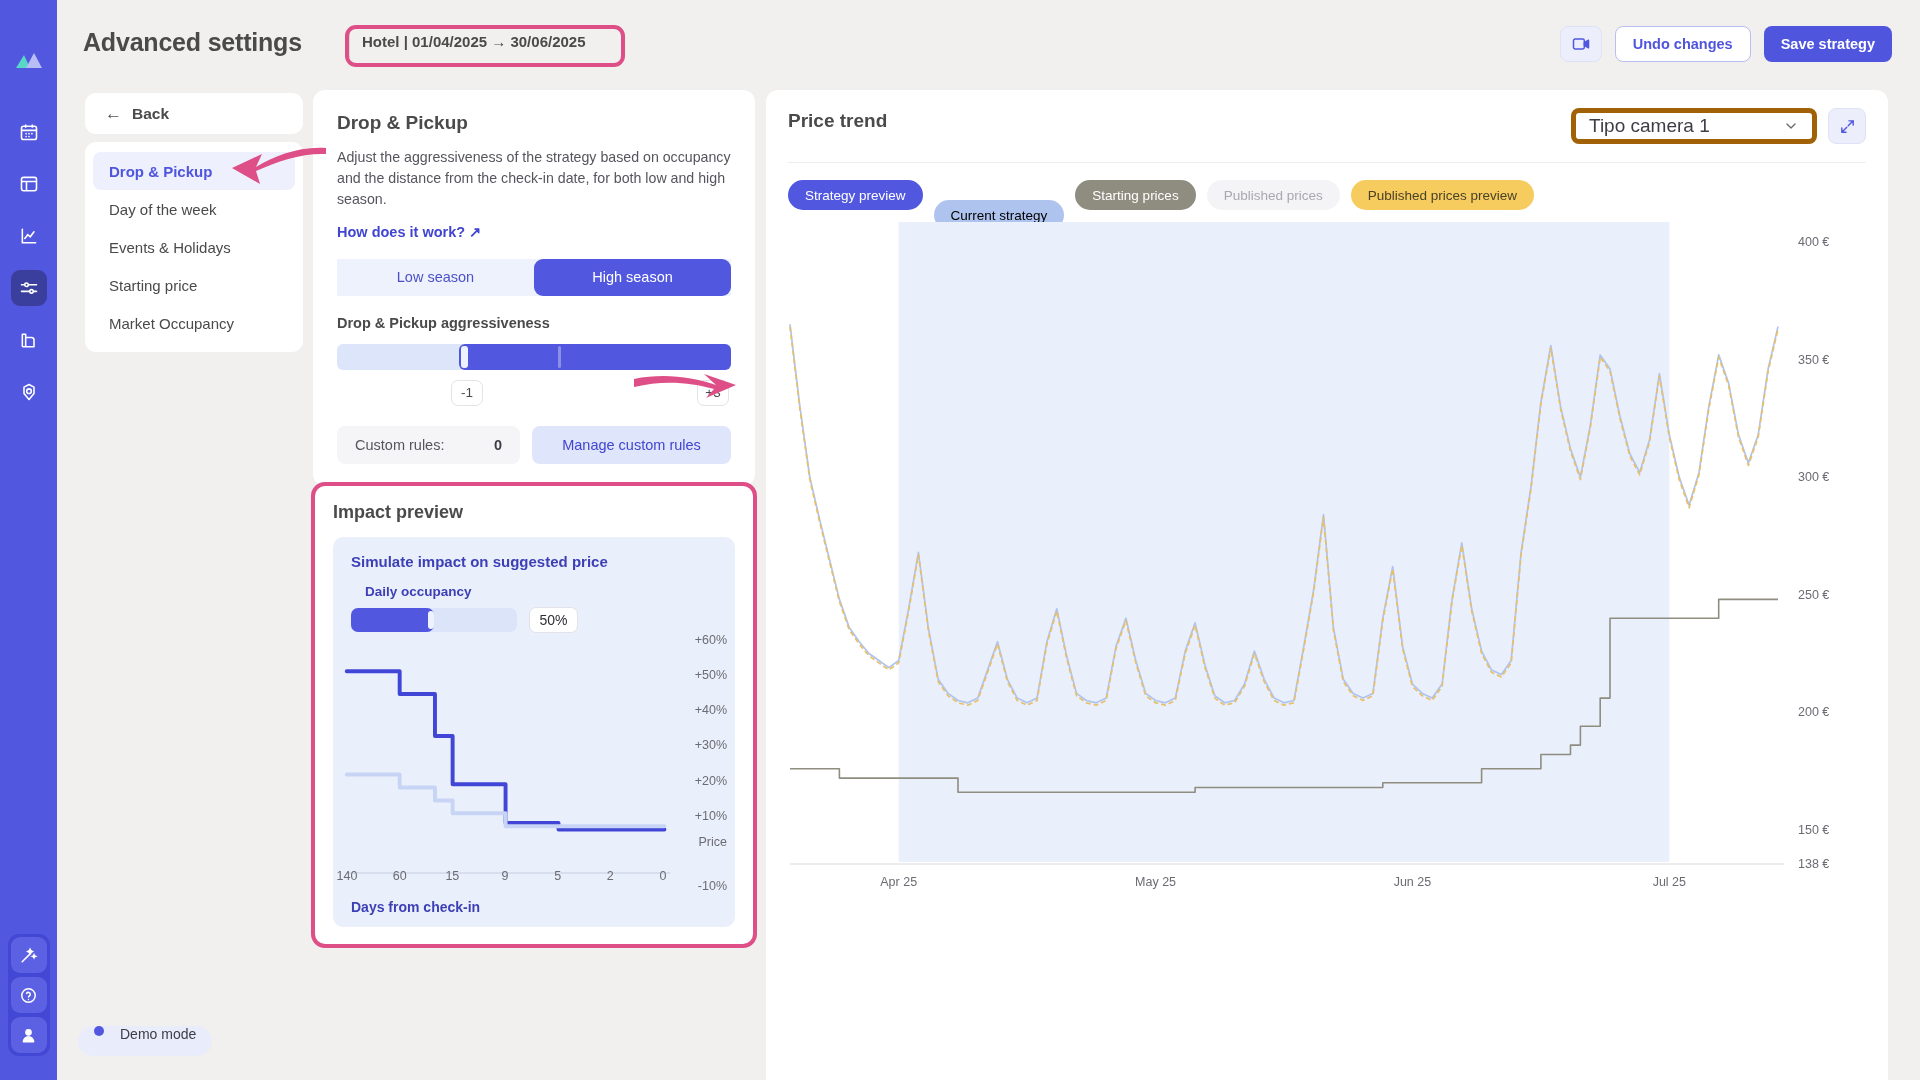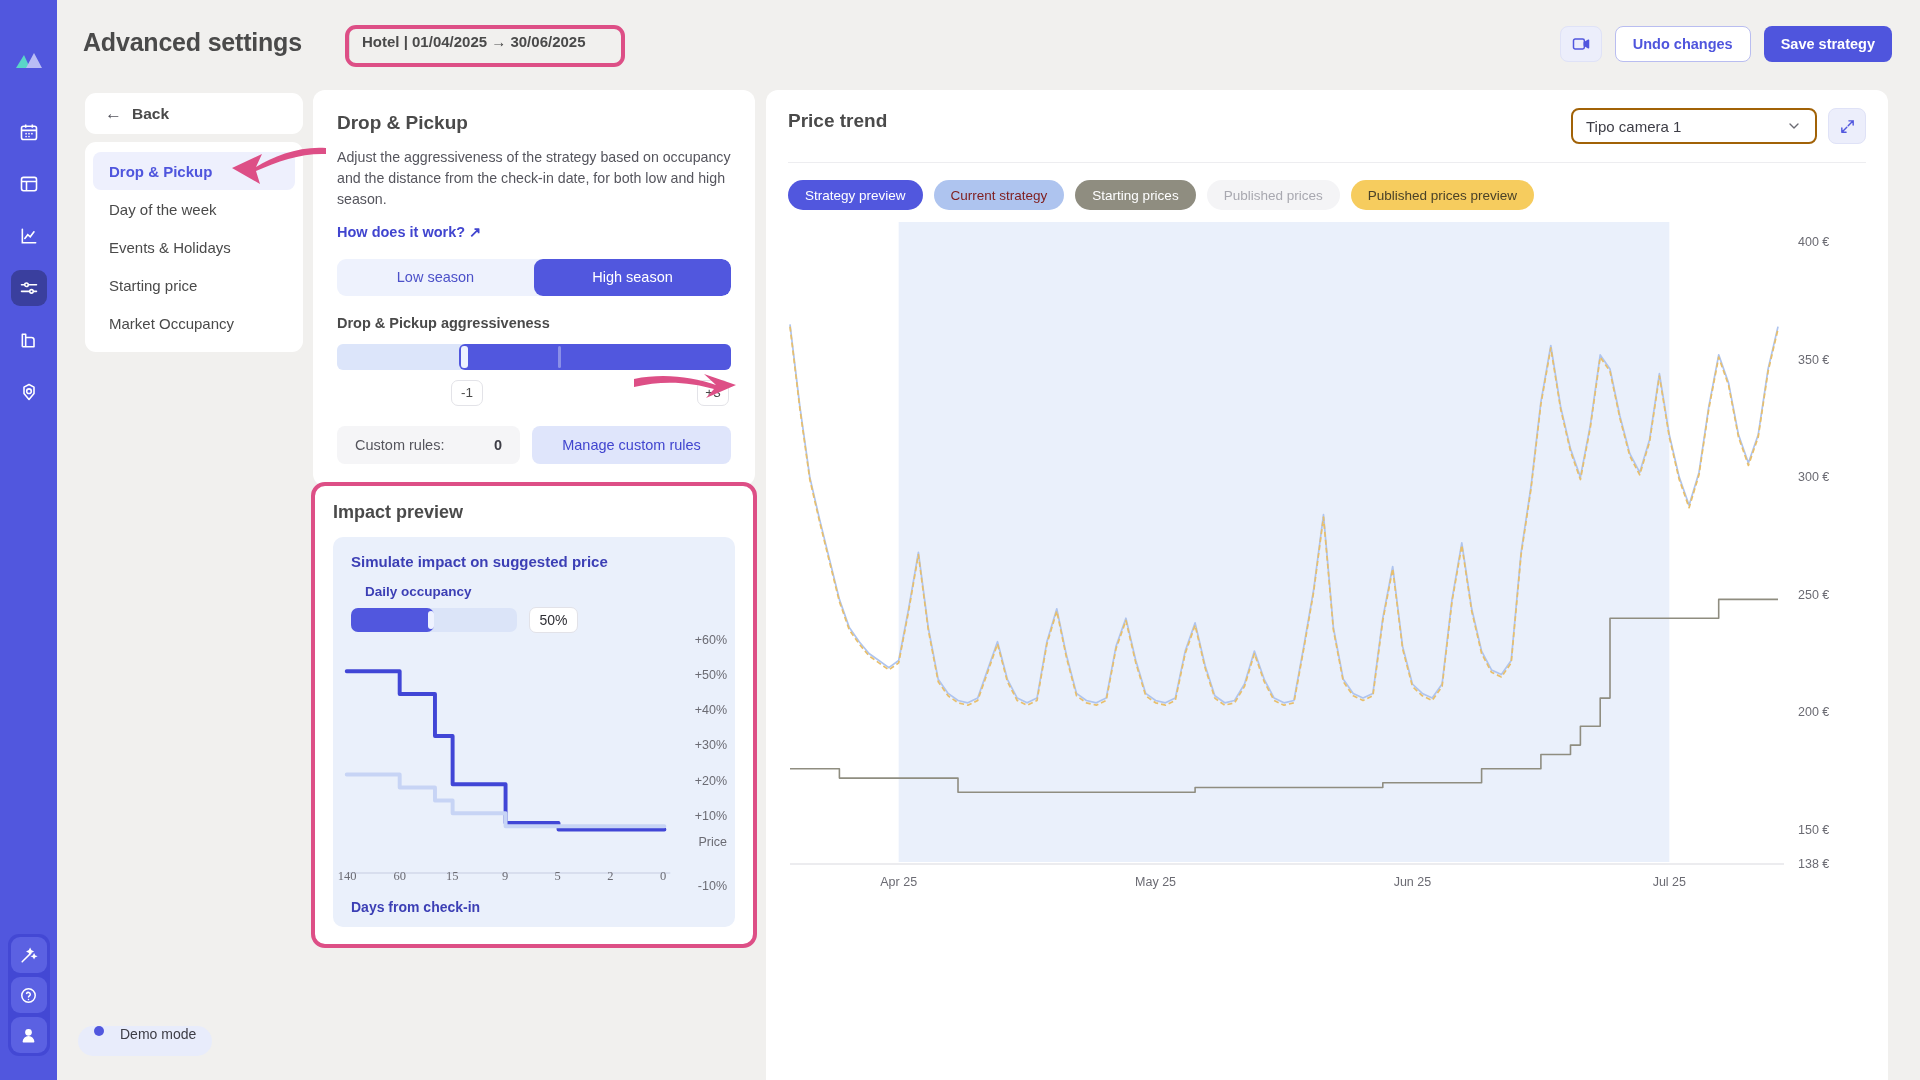--- a/index.html
+++ b/index.html
@@ -95,21 +95,21 @@
   #dp-title { font-size: 19px; font-weight: 700; color: #4a4a4a; }
   #dp-desc {
     margin-top: 13px; font-size: 14.2px; line-height: 1.47; color: #55555d;
   }
   #dp-link {
     margin-top: 14px; font-size: 14.5px; font-weight: 700; color: #4145cf;
     cursor: pointer; display: inline-block;
   }
   #season-toggle {
     margin-top: 18px; display: flex; height: 37px;
-    background: #eef2fd; border-radius: 9px; overflow: hidden;
+    background: #eef2fd; border-radius: 0; overflow: hidden;
   }
   .season-btn {
     flex: 1; display: flex; align-items: center; justify-content: center;
     font-size: 14.5px; color: #4c51c9; cursor: pointer; border-radius: 9px;
   }
   .season-btn.active { background: #5157de; color: #fff; font-weight: 500; }
   #aggr-label { margin-top: 19px; font-size: 14.5px; font-weight: 700; color: #4a4a4a; }
 
   #aggr-slider {
     margin-top: 13px; position: relative; height: 26px;
@@ -181,63 +181,63 @@
     font-size: 14px; font-weight: 500; color: #2f2f35;
   }
   #impact-chart { position: absolute; left: 0; top: 96px; width: 100%; height: 290px; }
   #impact-ylabels {
     position: absolute; right: 8px; top: 96px; width: 60px; height: 246px;
   }
   .impact-yl {
     position: absolute; right: 0; font-size: 12.5px; color: #6b6b73; white-space: nowrap;
   }
   #impact-xlabels {
-    position: absolute; left: 14px; right: 72px; bottom: 40px; height: 18px; font-family: Liberation Serif, serif;
+    position: absolute; left: 14px; right: 72px; bottom: 40px; height: 18px;
   }
   .impact-xl {
     position: absolute; font-size: 12.5px; color: #6b6b73; transform: translateX(-50%);
   }
   #impact-xtitle {
     position: absolute; left: 18px; bottom: 12px;
     font-size: 14px; font-weight: 700; color: #3c3fb5;
   }
 
   
   #trend-card {
     position: absolute; left: 766px; top: 90px; width: 1122px; height: 1025px;
     background: #fff; border-radius: 12px; padding: 20px 22px;
   }
   #trend-title { font-size: 19px; font-weight: 700; color: #4a4a4a; }
   #trend-head-right {
     position: absolute; right: 22px; top: 18px; display: flex; align-items: center; gap: 11px;
   }
   #room-select {
-    width: 246px; height: 36px; background: #fff; border: 2px solid #a16207;
+    width: 246px; height: 36px; background: #fff; border: 5px solid #a16207;
     border-radius: 8px; display: flex; align-items: center;
-    justify-content: space-between; padding: 0 13px; font-size: 15px;
+    justify-content: space-between; padding: 0 13px; font-size: 19px;
     color: #3d3d46; cursor: pointer;
   }
   #expand-btn {
     width: 38px; height: 36px; background: #eceefb; border: 1px solid #dfe2f7;
     border-radius: 8px; display: flex; align-items: center; justify-content: center;
     color: #5157de; cursor: pointer;
   }
   #trend-divider {
     position: absolute; left: 22px; right: 22px; top: 72px; height: 1px; background: #ededf0;
   }
   #trend-tabs {
     position: absolute; left: 22px; top: 90px; display: flex; gap: 11px;
   }
   .trend-tab {
     height: 30px; border-radius: 15px; padding: 0 17px;
     display: flex; align-items: center; justify-content: center;
     font-size: 13.5px; cursor: pointer; white-space: nowrap;
   }
   .tab-strategy-preview { background: #5157de; color: #fff; }
-  .tab-current-strategy { background: #aec4ef; color: #7f1d1d; }
+  .tab-current-strategy { background: #aec4ef; color: #000000; margin-top: 20px; }
   .tab-starting-prices { background: #8f8d80; color: #fff; }
   .tab-published-prices { background: #f4f4f6; color: #a8a8b0; }
   .tab-published-preview { background: #f6cc5e; color: #4a4228; }
 
   #trend-plot { position: absolute; left: 14px; top: 130px; width: 1090px; height: 700px; }
 
   
   .arrow-svg { position: absolute; pointer-events: none; }
 </style>
 </head>

